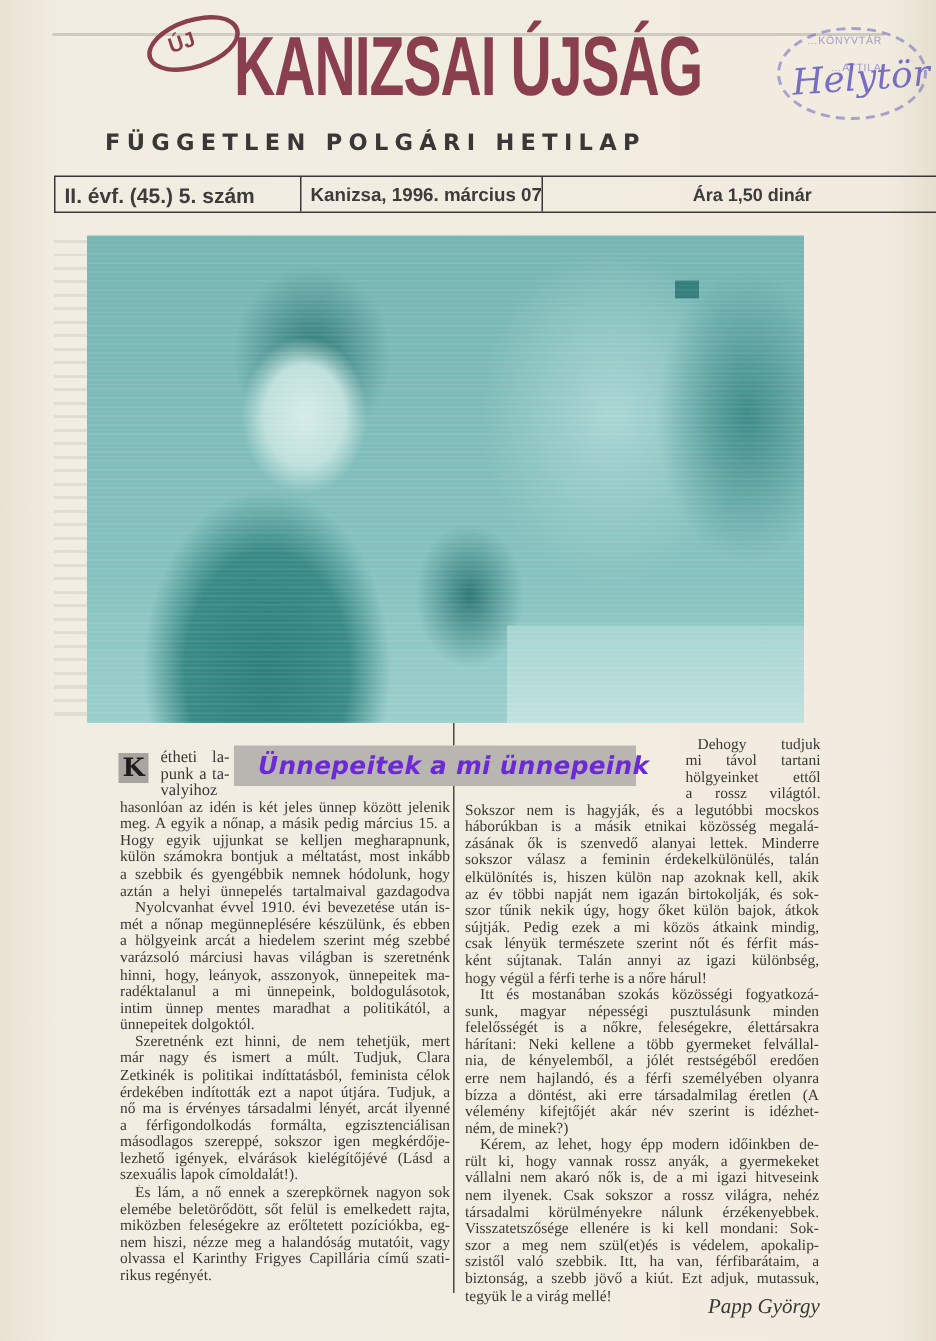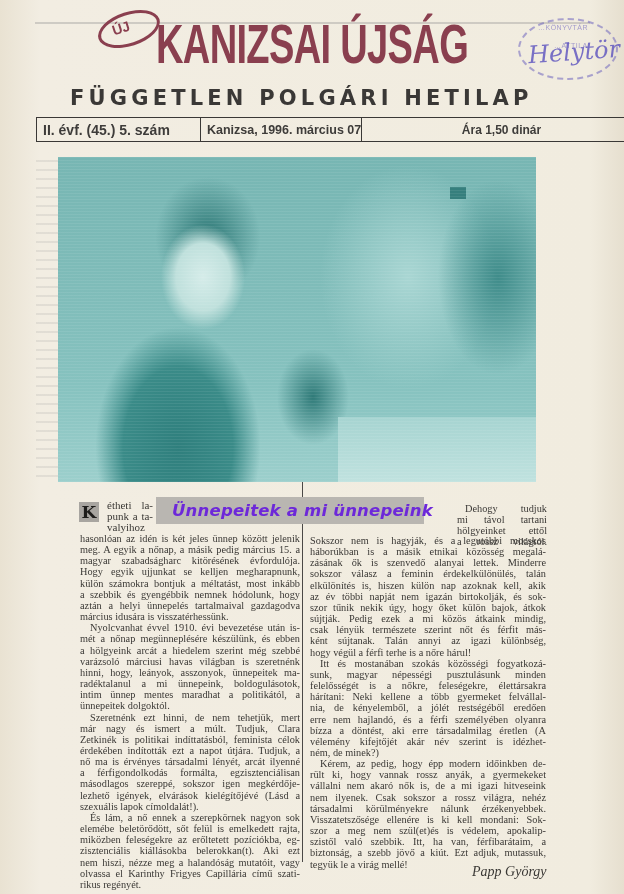--- a/index.html
+++ b/index.html
@@ -42,21 +42,21 @@
       position: absolute; left: 156px; top: 12px;
       font-family: "Liberation Sans", sans-serif; font-weight: bold;
       font-size: 56px; line-height: 64px; color: #8a3f4f;
       letter-spacing: -1px;
       transform: scaleX(0.68); transform-origin: left top;
       white-space: nowrap;
     }
     .masthead-subtitle {
       position: absolute; left: 70px; top: 86px; width: 490px;
       font-family: "DejaVu Sans", sans-serif; font-weight: bold;
-      font-size: 21px; letter-spacing: 4.2px; color: #3a3836;
+      font-size: 15px; letter-spacing: 4.2px; color: #3a3836;
       white-space: nowrap;
     }
     
     .stamp {
       position: absolute; left: 518px; top: 18px; width: 100px; height: 62px;
       border: 2px dashed rgba(110,100,190,0.55); border-radius: 50%;
     }
     .stamp .stamp-text {
       position: absolute; left: 18px; top: 4px; font-family: "Liberation Sans", sans-serif;
       font-size: 7px; color: rgba(110,100,190,0.6); letter-spacing: 0.5px; white-space: nowrap;
@@ -129,21 +129,21 @@
     }
     .intro div { white-space: nowrap; text-align: justify; text-align-last: justify; }
     .col {
       position: absolute; font-size: 10.3px; line-height: 11.15px; color: #3a3835;
     }
     .col .ln { white-space: nowrap; text-align: justify; text-align-last: justify; overflow: hidden; }
     .col .ln.last { text-align-last: left; }
     .col .ln.ind { padding-left: 10px; }
     .col1 { left: 80px; top: 533px; width: 220px; }
     .col2 { left: 310px; top: 535px; width: 236px; }
-    .col2-top { position: absolute; left: 457px; top: 503px; width: 90px; font-size: 10.3px; line-height: 11px; color: #3a3835; }
+    .col2-top { position: absolute; left: 457px; top: 491px; width: 90px; font-size: 10.3px; line-height: 11px; color: #3a3835; }
     .col2-top .ln { white-space: nowrap; text-align: justify; text-align-last: justify; }
     .col2-top .ln.ind { padding-left: 8px; }
     .byline {
       position: absolute; left: 472px; top: 864px; width: 74px; text-align: right;
       font-style: italic; font-size: 14px; color: #3a3835; white-space: nowrap;
     }
   </style>
 </head>
 <body>
 
@@ -182,47 +182,44 @@
   <div class="dropcap">K</div>
   <div class="intro">
     <div>étheti la-</div>
     <div>punk a ta-</div>
     <div style="text-align-last:left">valyihoz</div>
   </div>
 
   <div class="col col1" id="col1">
       <div class="ln">hasonlóan az idén is két jeles ünnep között jelenik</div>
       <div class="ln">meg. A egyik a nőnap, a másik pedig március 15. a</div>
-      <div class="ln">magyar szabadságharc kitörésének évfordulója.</div>
       <div class="ln">Hogy egyik ujjunkat se kelljen megharapnunk,</div>
       <div class="ln">külön számokra bontjuk a méltatást, most inkább</div>
       <div class="ln">a szebbik és gyengébbik nemnek hódolunk, hogy</div>
       <div class="ln">aztán a helyi ünnepelés tartalmaival gazdagodva</div>
-      <div class="ln last">március idusára is visszatérhessünk.</div>
       <div class="ln ind">Nyolcvanhat évvel 1910. évi bevezetése után is-</div>
       <div class="ln">mét a nőnap megünneplésére készülünk, és ebben</div>
       <div class="ln">a hölgyeink arcát a hiedelem szerint még szebbé</div>
       <div class="ln">varázsoló márciusi havas világban is szeretnénk</div>
       <div class="ln">hinni, hogy, leányok, asszonyok, ünnepeitek ma-</div>
       <div class="ln">radéktalanul a mi ünnepeink, boldogulásotok,</div>
       <div class="ln">intim ünnep mentes maradhat a politikától, a</div>
       <div class="ln last">ünnepeitek dolgoktól.</div>
       <div class="ln ind">Szeretnénk ezt hinni, de nem tehetjük, mert</div>
       <div class="ln">már nagy és ismert a múlt. Tudjuk, Clara</div>
       <div class="ln">Zetkinék is politikai indíttatásból, feminista célok</div>
       <div class="ln">érdekében indították ezt a napot útjára. Tudjuk, a</div>
       <div class="ln">nő ma is érvényes társadalmi lényét, arcát ilyenné</div>
       <div class="ln">a férfigondolkodás formálta, egzisztenciálisan</div>
       <div class="ln">másodlagos szereppé, sokszor igen megkérdője-</div>
       <div class="ln">lezhető igények, elvárások kielégítőjévé (Lásd a</div>
       <div class="ln last">szexuális lapok címoldalát!).</div>
       <div class="ln ind">És lám, a nő ennek a szerepkörnek nagyon sok</div>
       <div class="ln">elemébe beletörődött, sőt felül is emelkedett rajta,</div>
       <div class="ln">miközben feleségekre az erőltetett pozíciókba, eg-</div>
-      <div class="ln">zisztenciális kiállásokba belerokkan(t). Aki ezt</div>
       <div class="ln">nem hiszi, nézze meg a halandóság mutatóit, vagy</div>
       <div class="ln">olvassa el Karinthy Frigyes Capillária című szati-</div>
       <div class="ln last">rikus regényét.</div>
     </div>
   <div class="col2-top" id="col2top">
       <div class="ln ind">Dehogy tudjuk</div>
       <div class="ln">mi távol tartani</div>
       <div class="ln">hölgyeinket ettől</div>
       <div class="ln">a rossz világtól.</div>
     </div>
@@ -240,21 +237,21 @@
       <div class="ln last">hogy végül a férfi terhe is a nőre hárul!</div>
       <div class="ln ind">Itt és mostanában szokás közösségi fogyatkozá-</div>
       <div class="ln">sunk, magyar népességi pusztulásunk minden</div>
       <div class="ln">felelősségét is a nőkre, feleségekre, élettársakra</div>
       <div class="ln">hárítani: Neki kellene a több gyermeket felvállal-</div>
       <div class="ln">nia, de kényelemből, a jólét restségéből eredően</div>
       <div class="ln">erre nem hajlandó, és a férfi személyében olyanra</div>
       <div class="ln">bízza a döntést, aki erre társadalmilag éretlen (A</div>
       <div class="ln">vélemény kifejtőjét akár név szerint is idézhet-</div>
       <div class="ln last">ném, de minek?)</div>
-      <div class="ln ind">Kérem, az pedig, hogy épp modern időinkben de-</div>
+      <div class="ln ind">Kérem, az lehet, hogy épp modern időinkben de-</div>
       <div class="ln">rült ki, hogy vannak rossz anyák, a gyermekeket</div>
       <div class="ln">vállalni nem akaró nők is, de a mi igazi hitveseink</div>
       <div class="ln">nem ilyenek. Csak sokszor a rossz világra, nehéz</div>
       <div class="ln">társadalmi körülményekre nálunk érzékenyebbek.</div>
       <div class="ln">Visszatetszősége ellenére is ki kell mondani: Sok-</div>
       <div class="ln">szor a meg nem szül(et)és is védelem, apokalip-</div>
       <div class="ln">szistől való szebbik. Itt, ha van, férfibarátaim, a</div>
       <div class="ln">biztonság, a szebb jövő a kiút. Ezt adjuk, mutassuk,</div>
       <div class="ln last">tegyük le a virág mellé!</div>
     </div>

